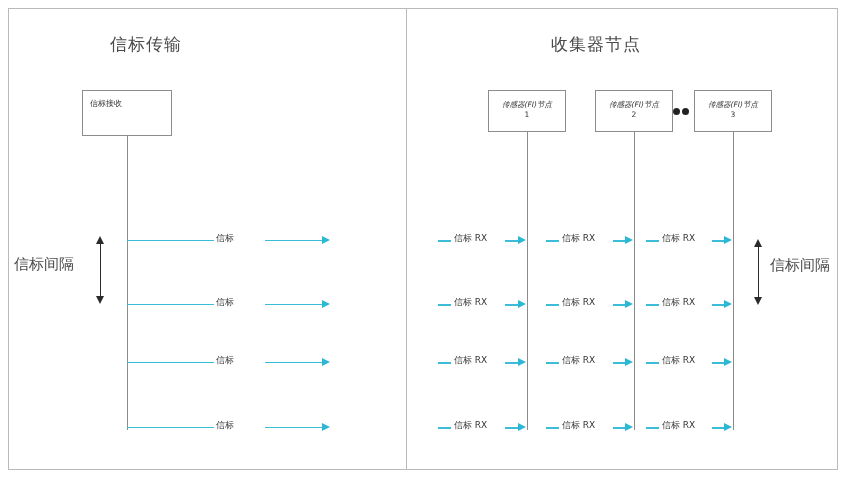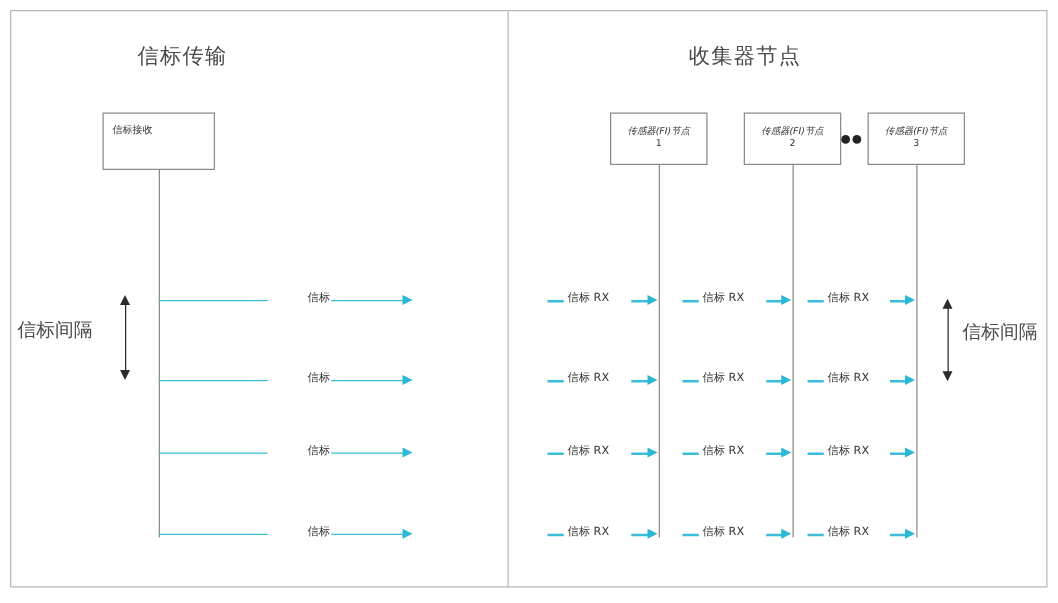--- a/index.html
+++ b/index.html
@@ -134,21 +134,21 @@
     left:195px;top:2px;
     width:0;height:0;
     border-top:4.5px solid transparent;
     border-bottom:4.5px solid transparent;
     border-left:8px solid #2bb7d6;
   }
   .beacon-row .beacon-label{
     position:absolute;
     left:89px;top:-2px;
     width:48px;
-    text-align:right;
+    text-align:left;
     font-size:9px;
     color:#333333;
     white-space:nowrap;
     font-family:"DejaVu Sans","Liberation Sans",sans-serif;
   }
 
   
   .rx-row{
     position:absolute;
     height:14px;

